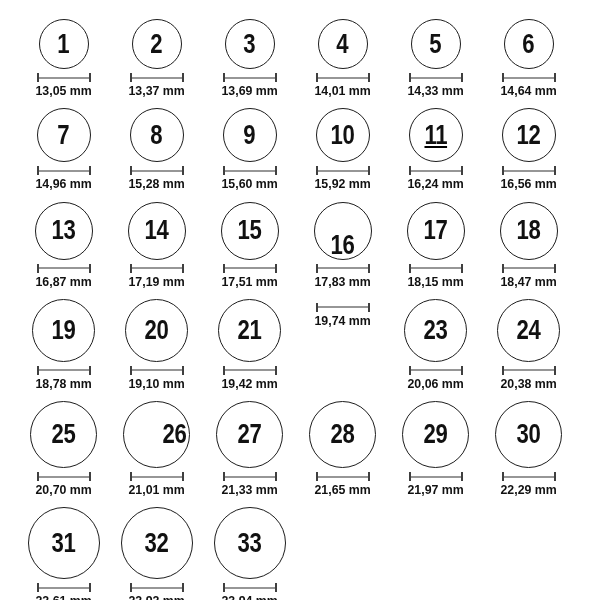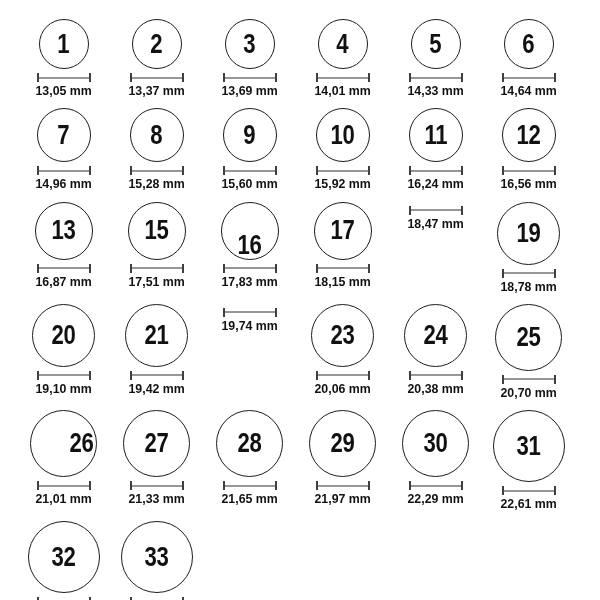--- a/index.html
+++ b/index.html
@@ -182,21 +182,21 @@
       <span class="num">10</span>
     </div>
     <div class="dim">
       <span class="tick"></span>
       <span class="hline"></span>
       <span class="tick"></span>
     </div>
     <div class="label">15,92 mm</div>
   </div>
     <div class="cell">
-    <div class="circle" style="width: 54px; height: 54px;">
+    <div class="circle" style="width: 54px; height: 54px; text-decoration: underline;">
       <span class="num">11</span>
     </div>
     <div class="dim">
       <span class="tick"></span>
       <span class="hline"></span>
       <span class="tick"></span>
     </div>
     <div class="label">16,24 mm</div>
   </div>
     <div class="cell">
@@ -216,20 +216,31 @@
     </div>
     <div class="dim">
       <span class="tick"></span>
       <span class="hline"></span>
       <span class="tick"></span>
     </div>
     <div class="label">16,87 mm</div>
   </div>
     <div class="cell">
     <div class="circle" style="width: 58px; height: 58px;">
+      <span class="num">14</span>
+    </div>
+    <div class="dim">
+      <span class="tick"></span>
+      <span class="hline"></span>
+      <span class="tick"></span>
+    </div>
+    <div class="label">17,19 mm</div>
+  </div>
+    <div class="cell">
+    <div class="circle" style="width: 58px; height: 58px;">
       <span class="num">15</span>
     </div>
     <div class="dim">
       <span class="tick"></span>
       <span class="hline"></span>
       <span class="tick"></span>
     </div>
     <div class="label">17,51 mm</div>
   </div>
     <div class="cell">
@@ -248,20 +259,23 @@
       <span class="num">17</span>
     </div>
     <div class="dim">
       <span class="tick"></span>
       <span class="hline"></span>
       <span class="tick"></span>
     </div>
     <div class="label">18,15 mm</div>
   </div>
     <div class="cell">
+    <div class="circle" style="width: 58px; height: 58px;">
+      <span class="num">18</span>
+    </div>
     <div class="dim">
       <span class="tick"></span>
       <span class="hline"></span>
       <span class="tick"></span>
     </div>
     <div class="label">18,47 mm</div>
   </div>
     <div class="cell">
     <div class="circle" style="width: 63px; height: 63px;">
       <span class="num">19</span>

